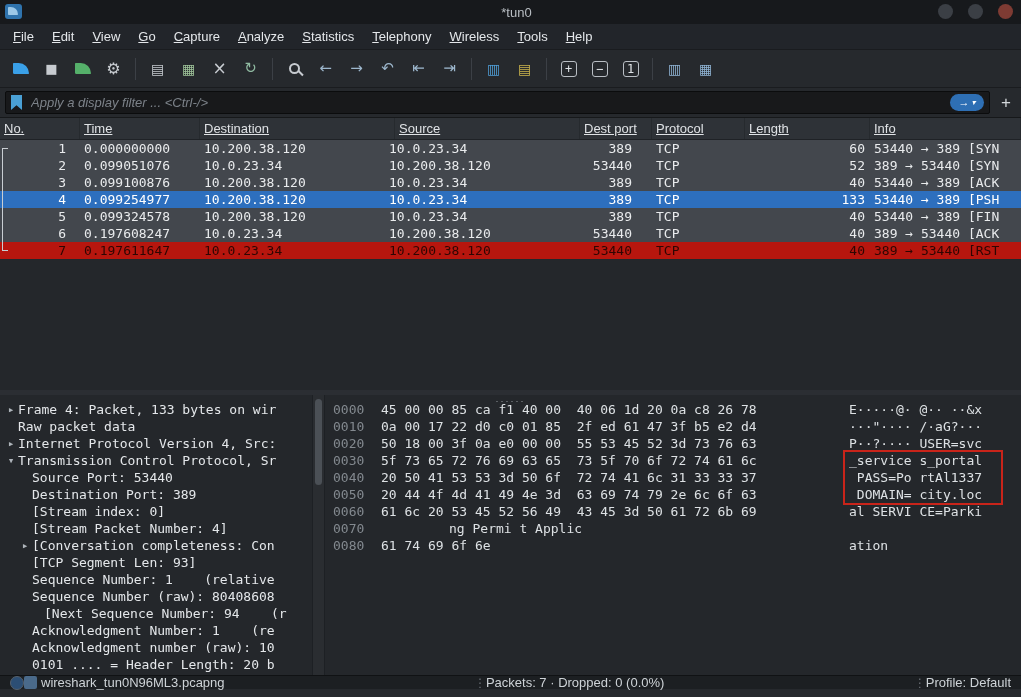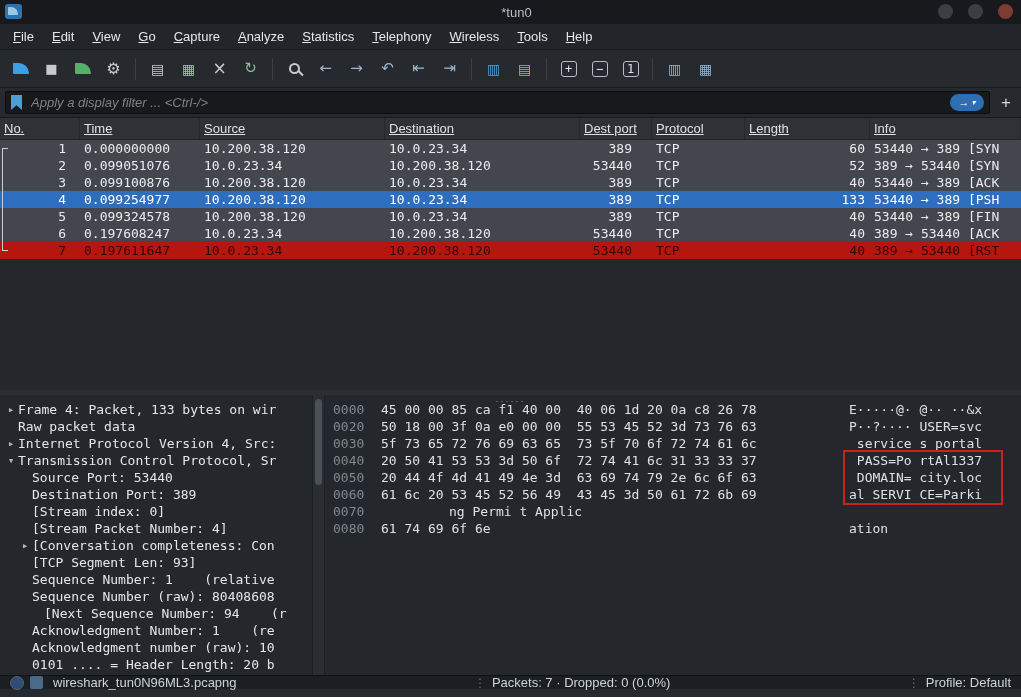--- a/index.html
+++ b/index.html
@@ -77,21 +77,21 @@
   .vscroll { width:13px; flex:none; background:#2a2d31; border-left:1px solid #1d2024; border-right:1px solid #1d2024; position:relative; }
   .vthumb { position:absolute; left:2px; right:2px; top:4px; height:86px; background:#4b5056; border-radius:5px; }
   .hexpane { flex:1; padding:6px 0 0 8px; font-family:"DejaVu Sans Mono", monospace; font-size:13px; line-height:17px; color:#dde1e4; position:relative; overflow:hidden; }
   .hexrow { display:flex; height:17px; white-space:pre; }
   .hexoff { width:48px; flex:none; color:#83898f; }
   .hexbytes { width:400px; flex:none; }
   .hexascii { margin-left:68px; flex:none; }
   .annotation { position:absolute; left:518px; top:55px; width:160px; height:55px; border:2px solid #c9241a; z-index:3; }
 
   
-  .statusbar { height:14px; flex:none; background:#1c1f22; border-top:1px solid #101214; display:flex; align-items:center; font-size:13px; color:#ced3d7; padding:0 10px; gap:6px; }
+  .statusbar { height:14px; flex:none; background:#1c1f22; border-top:1px solid #101214; display:flex; align-items:center; font-size:13px; color:#ced3d7; padding:0 10px; }
   .sb-icon.expert { width:14px; height:14px; border-radius:50%; background:#2c4e74; border:1px solid #55606b; flex:none; }
   .sb-icon.comment { width:13px; height:13px; border-radius:2px; background:#4a6a8a; flex:none; }
   .sb-file { margin-left:4px; white-space:nowrap; }
   .sb-spacer { flex:1; }
   .sb-sep { color:#6b7077; font-size:12px; }
   .sb-packets, .sb-profile { white-space:nowrap; }
 </style>
 </head>
 <body>
 
@@ -201,22 +201,22 @@
         <span class="apply-caret">▾</span>
       </span>
     </div>
     <span class="add-btn">+</span>
   </div>
 
   <div class="plist">
     <div class="plist-header" id="plist-header">
         <div class="hcell c-no">No.</div>
         <div class="hcell c-time">Time</div>
+        <div class="hcell c-destination">Destination</div>
         <div class="hcell c-source">Source</div>
-        <div class="hcell c-destination">Destination</div>
         <div class="hcell c-dest_port">Dest port</div>
         <div class="hcell c-protocol">Protocol</div>
         <div class="hcell c-length">Length</div>
         <div class="hcell c-info">Info</div>
       </div>
     <div class="plist-rows" id="plist-rows">
       <div class="conv-bracket"></div>
     <div class="prow normal"><div class="pcell c-no">1</div><div class="pcell c-time">0.000000000</div><div class="pcell c-source">10.200.38.120</div><div class="pcell c-destination">10.0.23.34</div><div class="pcell c-dest_port">389</div><div class="pcell c-protocol">TCP</div><div class="pcell c-length">60</div><div class="pcell c-info">53440 → 389 [SYN</div></div>
         <div class="prow normal"><div class="pcell c-no">2</div><div class="pcell c-time">0.099051076</div><div class="pcell c-source">10.0.23.34</div><div class="pcell c-destination">10.200.38.120</div><div class="pcell c-dest_port">53440</div><div class="pcell c-protocol">TCP</div><div class="pcell c-length">52</div><div class="pcell c-info">389 → 53440 [SYN</div></div>
         <div class="prow normal"><div class="pcell c-no">3</div><div class="pcell c-time">0.099100876</div><div class="pcell c-source">10.200.38.120</div><div class="pcell c-destination">10.0.23.34</div><div class="pcell c-dest_port">389</div><div class="pcell c-protocol">TCP</div><div class="pcell c-length">40</div><div class="pcell c-info">53440 → 389 [ACK</div></div>
@@ -250,20 +250,21 @@
         <div class="dline" style="padding-left: 18px;"><span class="dexp"></span><span class="dtext">Acknowledgment Number: 1    (re</span></div>
         <div class="dline" style="padding-left: 18px;"><span class="dexp"></span><span class="dtext">Acknowledgment number (raw): 10</span></div>
         <div class="dline" style="padding-left: 18px;"><span class="dexp"></span><span class="dtext">0101 .... = Header Length: 20 b</span></div>
       </div>
     <div class="vscroll">
       <div class="vthumb"></div>
     </div>
     <div class="hexpane" id="hexpane">
       <div class="annotation" id="annotation" style="border-color: rgb(201, 36, 26);"></div>
     <div class="hexrow"><span class="hexoff">0000</span><span class="hexbytes">45 00 00 85 ca f1 40 00  40 06 1d 20 0a c8 26 78</span><span class="hexascii">E·····@· @·· ··&amp;x</span></div>
+        <div class="hexrow"><span class="hexoff">0010</span><span class="hexbytes">0a 00 17 22 d0 c0 01 85  2f ed 61 47 3f b5 e2 d4</span><span class="hexascii">···"···· /·aG?···</span></div>
         <div class="hexrow"><span class="hexoff">0020</span><span class="hexbytes">50 18 00 3f 0a e0 00 00  55 53 45 52 3d 73 76 63</span><span class="hexascii">P··?···· USER=svc</span></div>
         <div class="hexrow"><span class="hexoff">0030</span><span class="hexbytes">5f 73 65 72 76 69 63 65  73 5f 70 6f 72 74 61 6c</span><span class="hexascii">_service s_portal</span></div>
         <div class="hexrow"><span class="hexoff">0040</span><span class="hexbytes">20 50 41 53 53 3d 50 6f  72 74 41 6c 31 33 33 37</span><span class="hexascii"> PASS=Po rtAl1337</span></div>
         <div class="hexrow"><span class="hexoff">0050</span><span class="hexbytes">20 44 4f 4d 41 49 4e 3d  63 69 74 79 2e 6c 6f 63</span><span class="hexascii"> DOMAIN= city.loc</span></div>
         <div class="hexrow"><span class="hexoff">0060</span><span class="hexbytes">61 6c 20 53 45 52 56 49  43 45 3d 50 61 72 6b 69</span><span class="hexascii">al SERVI CE=Parki</span></div>
         <div class="hexrow"><span class="hexoff">0070</span><span class="hexascii">ng Permi t Applic</span></div>
         <div class="hexrow"><span class="hexoff">0080</span><span class="hexbytes">61 74 69 6f 6e</span><span class="hexascii">ation</span></div>
       </div>
   </div>
 

